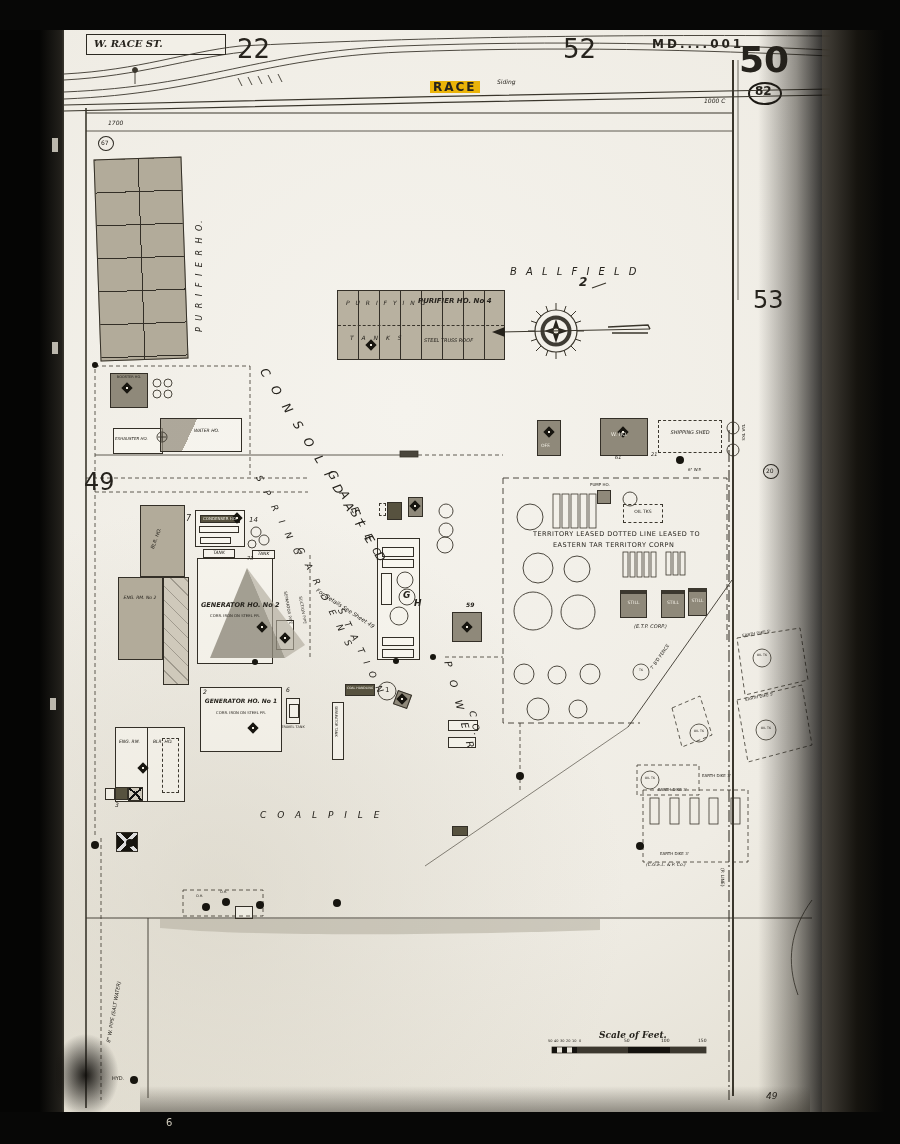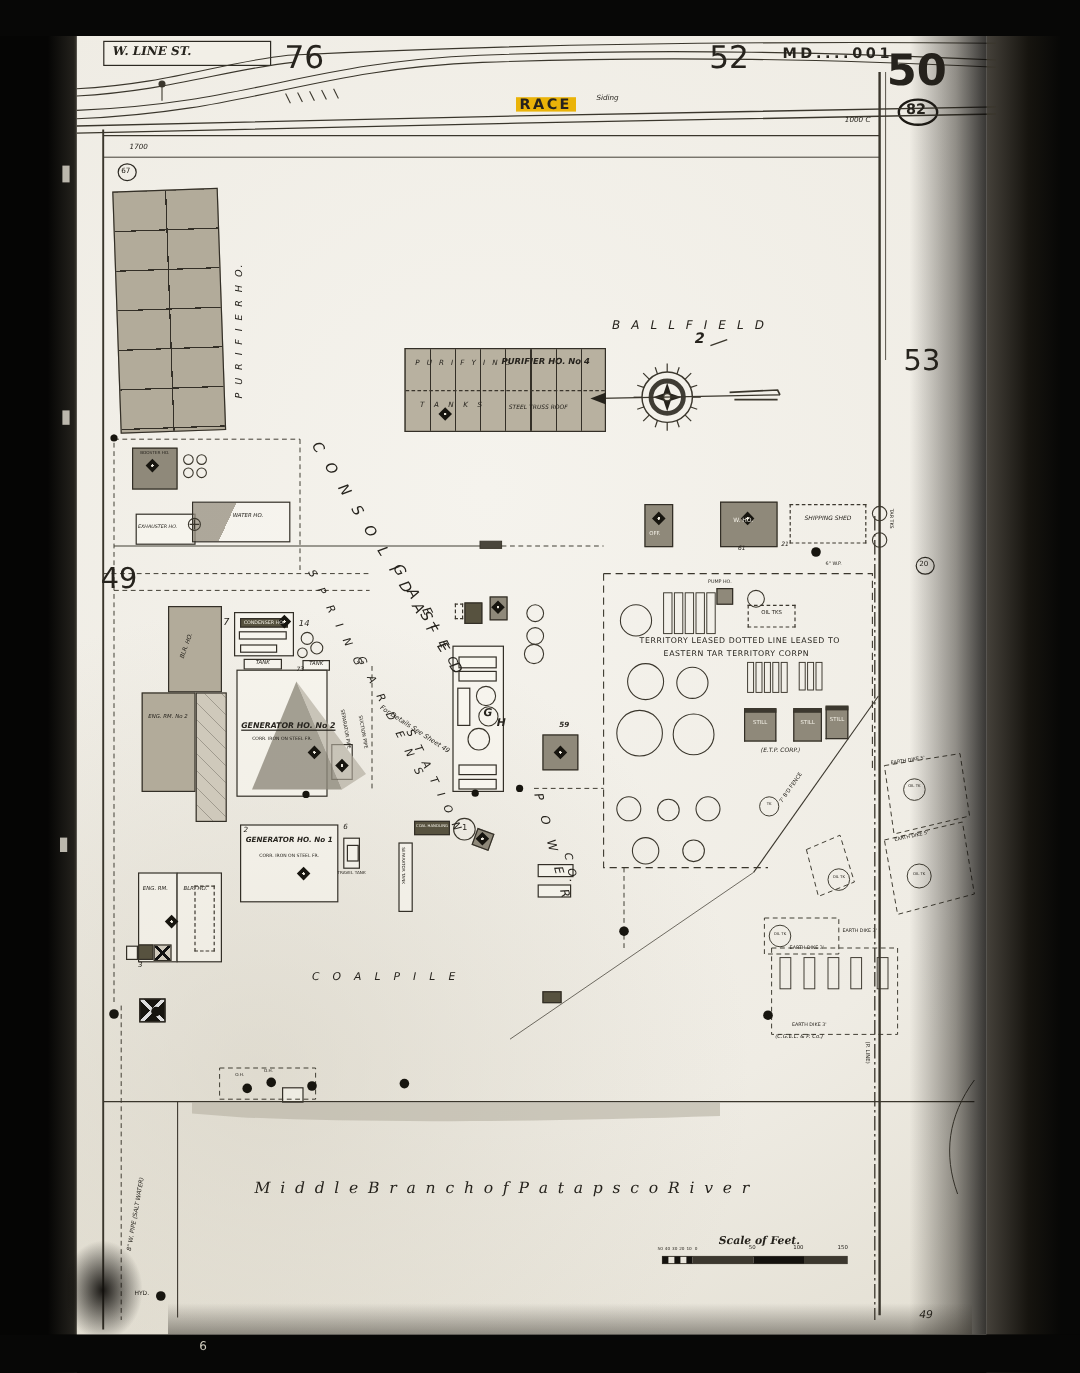--- a/index.html
+++ b/index.html
@@ -309,41 +309,40 @@
 <div class="dia" style="left:258px;top:623px;"></div>
 <div class="dia" style="left:281px;top:634px;"></div>
 <div class="dia" style="left:249px;top:724px;"></div>
 <div class="dia" style="left:139px;top:764px;"></div>
 <div class="dia" style="left:463px;top:623px;"></div>
 <div class="dia" style="left:545px;top:428px;"></div>
 <div class="dia" style="left:619px;top:428px;"></div>
 <div class="dia" style="left:411px;top:502px;"></div>
 <div class="dia" style="left:398px;top:695px;"></div>
 
-<span class="lbl it ser" style="left:94px;top:39px;font-size:10px;font-weight:bold;">W. LINE ST.</span>
-<span class="lbl" style="left:237px;top:36px;font-size:26px;">76</span>
-<span class="lbl" style="left:563px;top:36px;font-size:26px;margin-left:28px;">52</span>
+<span class="lbl it ser" style="left:94px;top:39px;font-size:10px;font-weight:bold;">W. RACE ST.</span>
+<span class="lbl" style="left:237px;top:36px;font-size:26px;">22</span>
+<span class="lbl" style="left:563px;top:36px;font-size:26px;">52</span>
 <span class="lbl" style="left:652px;top:38px;font-size:12px;font-weight:bold;letter-spacing:3px;">MD....001</span>
 <span class="lbl" style="left:739px;top:42px;font-size:36px;font-weight:bold;">50</span>
 <span class="lbl" style="left:755px;top:85px;font-size:12px;font-weight:bold;">82</span>
 <span class="lbl" style="left:753px;top:288px;font-size:24px;">53</span>
 <span class="lbl" style="left:84px;top:470px;font-size:24px;">49</span>
 <span class="lbl" style="left:430px;top:81px;font-size:12px;font-weight:bold;letter-spacing:2px;background:#eab308;padding:0 3px;">RACE</span>
 <span class="lbl it" style="left:497px;top:79px;font-size:6px;">Siding</span>
 <span class="lbl it" style="left:704px;top:98px;font-size:6px;">1000 C</span>
 <span class="lbl it" style="left:108px;top:120px;font-size:6px;">1700</span>
 <span class="lbl" style="left:101px;top:140px;font-size:6px;">67</span>
 <span class="lbl" style="left:766px;top:468px;font-size:6px;">20</span>
 <span class="lbl" style="left:166px;top:1118px;font-size:10px;color:#cfcabc;">6</span>
 <span class="lbl it" style="left:766px;top:1092px;font-size:9px;">49</span>
 
 <span class="lbl it" style="left:510px;top:267px;font-size:10px;letter-spacing:3px;">B A L L      F I E L D</span>
 <span class="lbl it" style="left:579px;top:276px;font-size:12px;font-weight:bold;">2</span>
 <span class="lbl it" style="left:260px;top:811px;font-size:9px;letter-spacing:4px;">C O A L       P I L E</span>
-<span class="lbl it ser" style="left:212px;top:984px;font-size:13px;letter-spacing:2px;">M i d d l e    B r a n c h    o f    P a t a p s c o    R i v e r</span>
 <div class="bldg sh3" style="left:452px;top:826px;width:16px;height:10px;"></div>
 
 <span class="lbl it" style="left:268px;top:366px;font-size:12px;letter-spacing:4px;transform:rotate(58deg);transform-origin:0 0;">C O N S O L I D A T E D</span>
 <span class="lbl it" style="left:336px;top:468px;font-size:12px;letter-spacing:5px;transform:rotate(60deg);transform-origin:0 0;">G A S</span>
 <span class="lbl it" style="left:358px;top:505px;font-size:10px;letter-spacing:3px;transform:rotate(63deg);transform-origin:0 0;">E L E C.</span>
 <span class="lbl it" style="left:262px;top:474px;font-size:9px;letter-spacing:4px;transform:rotate(63deg);transform-origin:0 0;">S P R I N G</span>
 <span class="lbl it" style="left:303px;top:546px;font-size:9px;letter-spacing:4px;transform:rotate(63deg);transform-origin:0 0;">G A R D E N S</span>
 <span class="lbl it" style="left:344px;top:607px;font-size:9px;letter-spacing:3px;transform:rotate(64deg);transform-origin:0 0;">S T A T I O N</span>
 <span class="lbl it" style="left:452px;top:660px;font-size:10px;letter-spacing:5px;transform:rotate(75deg);transform-origin:0 0;">P O W E R</span>
 <span class="lbl it" style="left:476px;top:710px;font-size:9px;letter-spacing:2px;transform:rotate(78deg);transform-origin:0 0;">C O.</span>
@@ -351,21 +350,21 @@
 <span class="lbl it" style="left:196px;top:332px;font-size:8px;letter-spacing:2px;transform:rotate(-90deg);transform-origin:0 0;">P U R I F I E R    H O.</span>
 <span class="lbl it" style="left:346px;top:300px;font-size:6px;letter-spacing:2px;">P U R I F Y I N G</span>
 <span class="lbl it" style="left:418px;top:298px;font-size:7px;font-weight:bold;">PURIFIER HO. No 4</span>
 <span class="lbl it" style="left:350px;top:335px;font-size:6px;letter-spacing:3px;">T A N K S</span>
 <span class="lbl it" style="left:424px;top:338px;font-size:5px;">STEEL TRUSS ROOF</span>
 <span class="lbl ctr" style="left:111px;top:376px;width:36px;font-size:3.5px;">BOOSTER HO.</span>
 <span class="lbl it" style="left:115px;top:437px;font-size:4px;">EXHAUSTER HO.</span>
 <span class="lbl it" style="left:194px;top:429px;font-size:4.5px;">WATER HO.</span>
 <span class="lbl it" style="left:150px;top:548px;font-size:5px;transform:rotate(-70deg);transform-origin:0 0;">BLR. HO.</span>
 <span class="lbl ctr" style="left:119px;top:596px;width:42px;font-size:4.5px;white-space:normal;font-style:italic;">ENG. RM. No 2</span>
-<span class="lbl it ctr" style="left:201px;top:602px;width:68px;font-size:6.5px;font-weight:bold;text-decoration:underline;">GENERATOR HO. No 2</span>
+<span class="lbl it ctr" style="left:201px;top:602px;width:68px;font-size:6.5px;font-weight:bold;">GENERATOR HO. No 2</span>
 <span class="lbl ctr" style="left:205px;top:614px;width:60px;font-size:3.8px;">CORR. IRON ON STEEL FR.</span>
 <span class="lbl wht ctr" style="left:200px;top:517px;width:40px;font-size:4px;">CONDENSER HO.</span>
 <span class="lbl it ctr" style="left:204px;top:551px;width:30px;font-size:4.5px;">TANK</span>
 <span class="lbl it ctr" style="left:252px;top:552px;width:23px;font-size:4.5px;">TANK</span>
 <span class="lbl it ctr" style="left:204px;top:698px;width:74px;font-size:6px;font-weight:bold;">GENERATOR HO. No 1</span>
 <span class="lbl ctr" style="left:208px;top:711px;width:66px;font-size:3.8px;">CORR. IRON ON STEEL FR.</span>
 <span class="lbl it" style="left:119px;top:740px;font-size:4.5px;">ENG. RM.</span>
 <span class="lbl it" style="left:153px;top:740px;font-size:4.5px;">BLR. HO.</span>
 <span class="lbl ctr" style="left:276px;top:726px;width:34px;font-size:3.5px;">TRAVEL TANK</span>
 <span class="lbl wht ctr" style="left:345px;top:687px;width:30px;font-size:3.2px;">COAL HANDLING</span>

